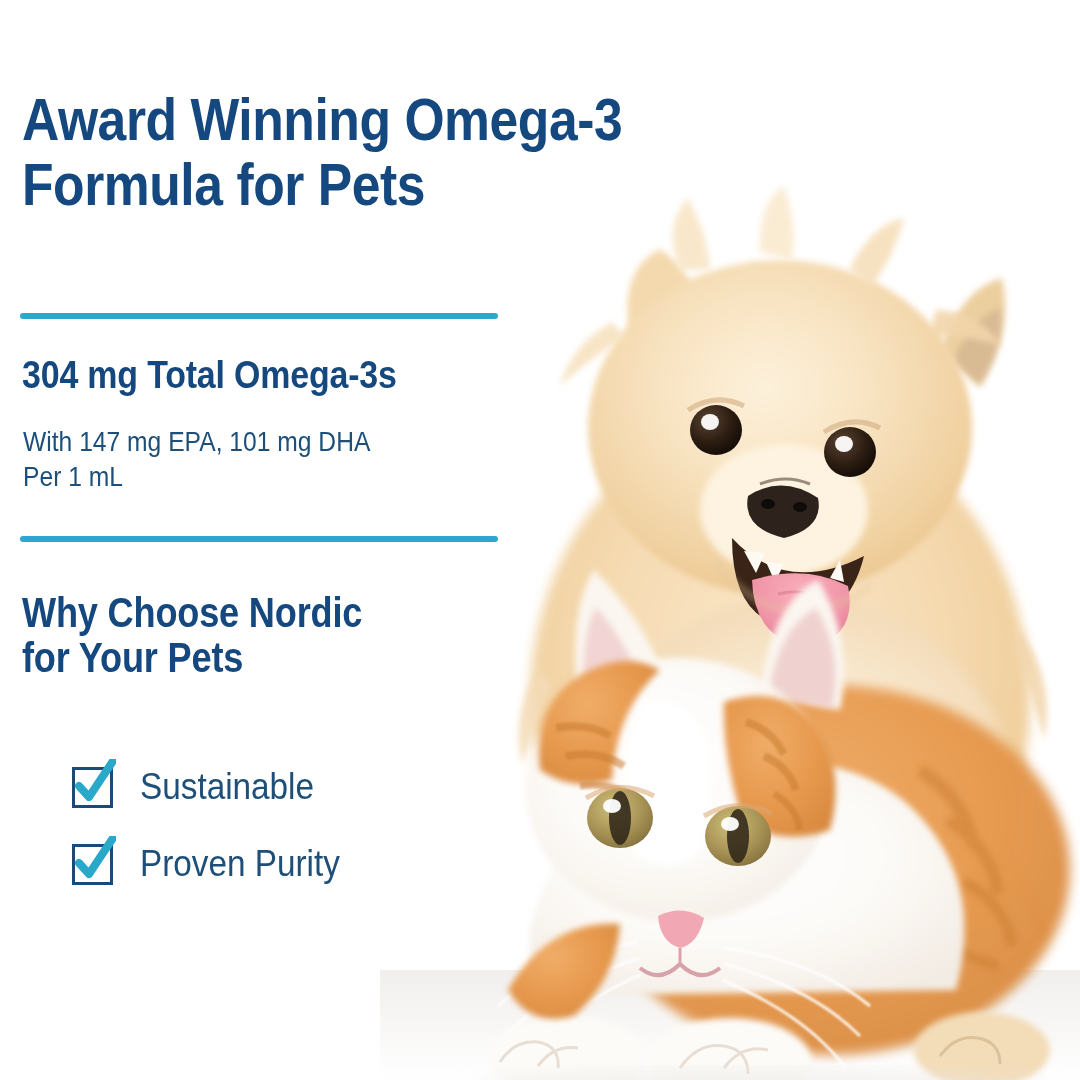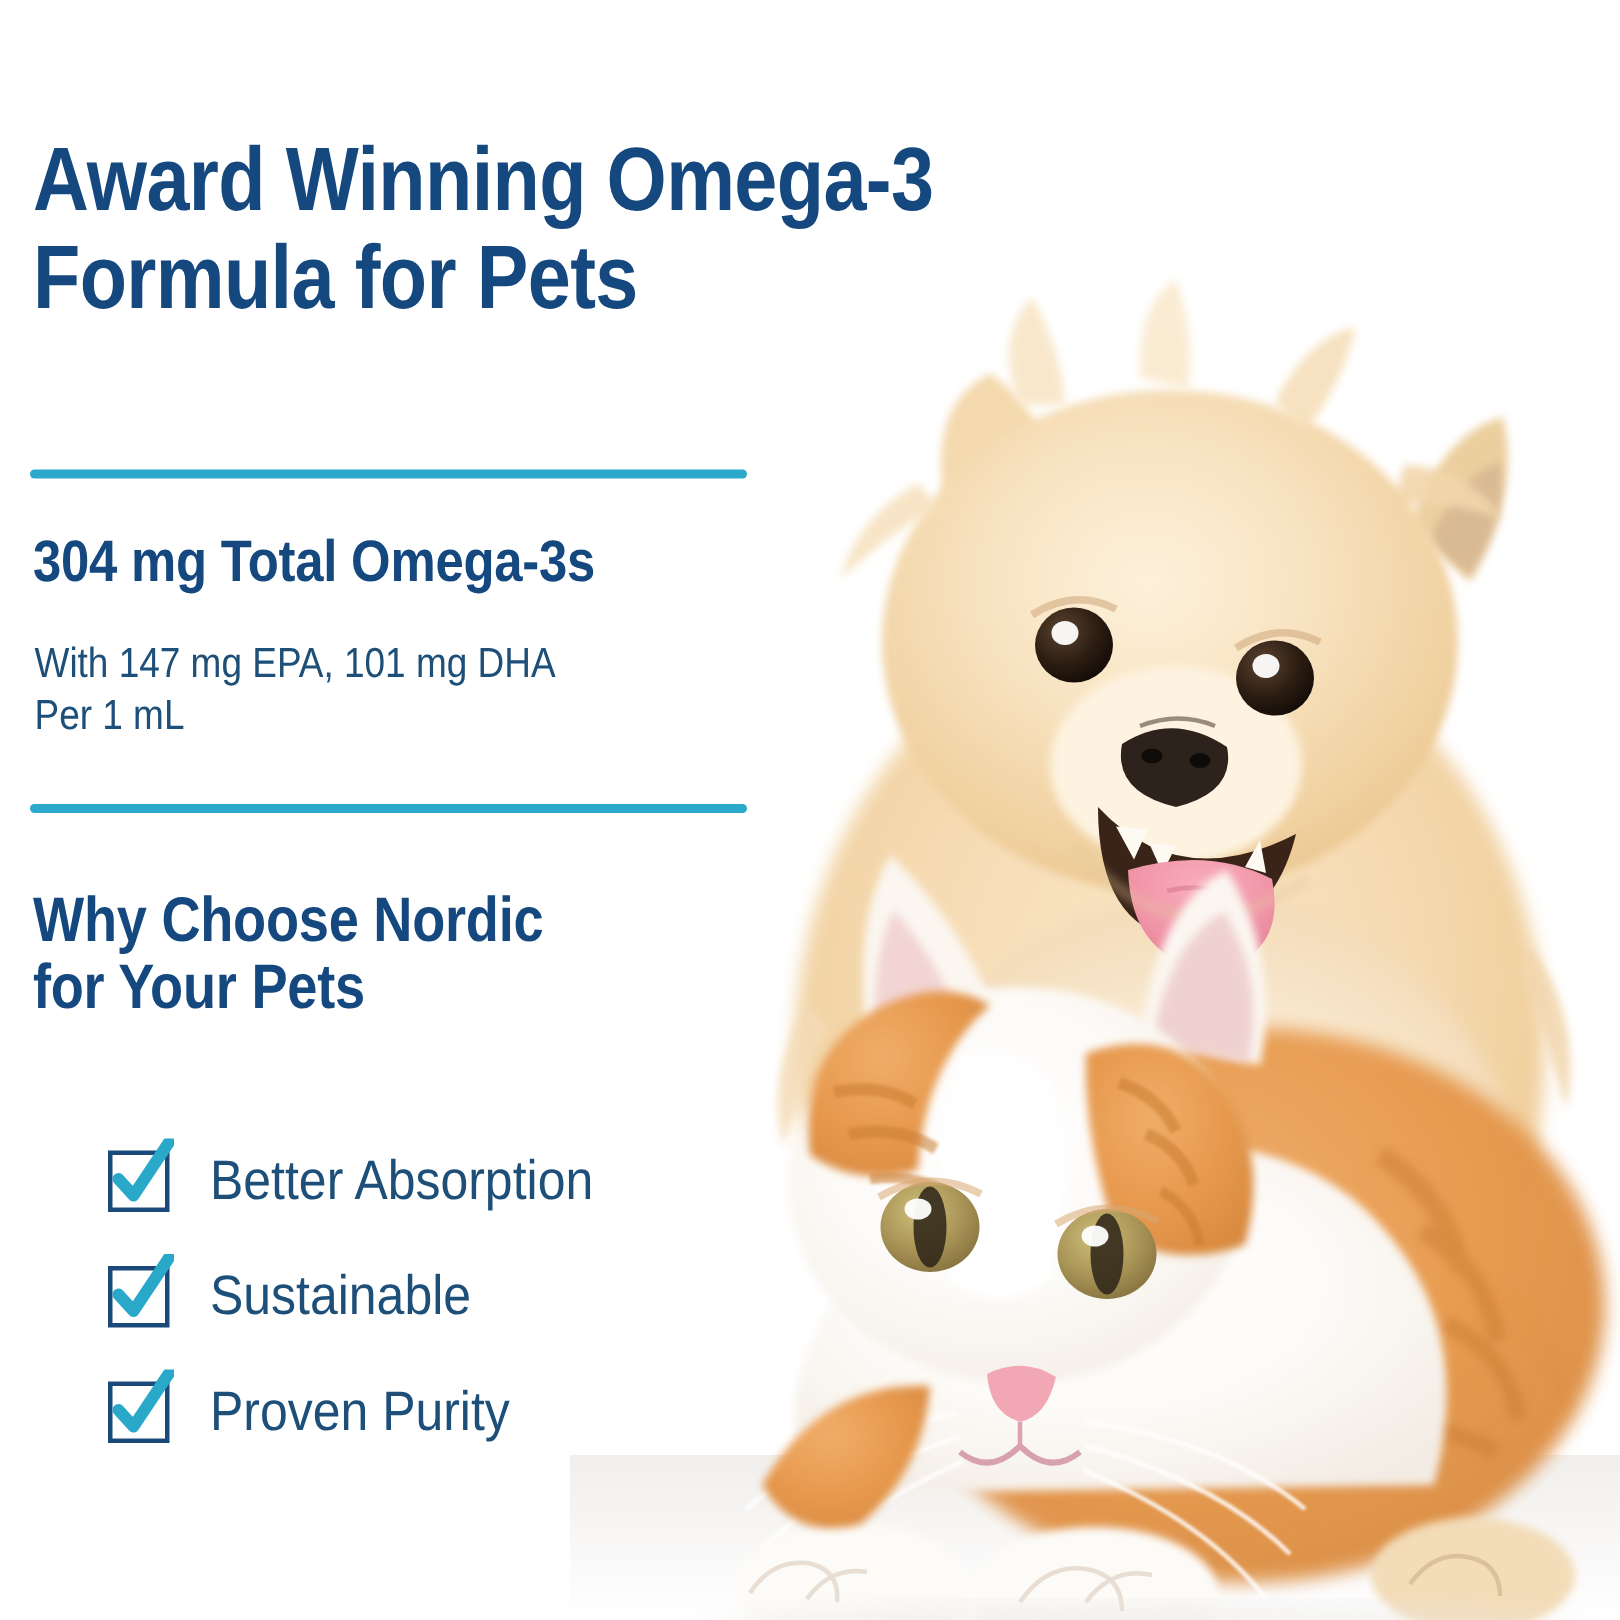--- a/index.html
+++ b/index.html
@@ -299,29 +299,20 @@
     <h2 class="stat-head">304 mg Total Omega-3s</h2>
     <p class="stat-sub">With 147 mg EPA, 101 mg DHA
 Per 1 mL</p>
 
     <div class="rule r2"></div>
 
     <h2 class="section-head">Why Choose Nordic
 for Your Pets</h2>
 
     <ul class="checklist">
-      <li class="check-row">
-        <span class="cbox">
-          <span class="sq"></span>
-          <svg viewBox="0 0 46 50" aria-hidden="true">
-            <path d="M9 27 L19 38 L43 2" fill="none" stroke="#29a8c9" stroke-width="8" stroke-linecap="round" stroke-linejoin="round"></path>
-          </svg>
-        </span>
-        <span class="check-label">Better Absorption</span>
-      </li>
       <li class="check-row">
         <span class="cbox">
           <span class="sq"></span>
           <svg viewBox="0 0 46 50" aria-hidden="true">
             <path d="M9 27 L19 38 L43 2" fill="none" stroke="#29a8c9" stroke-width="8" stroke-linecap="round" stroke-linejoin="round"></path>
           </svg>
         </span>
         <span class="check-label">Sustainable</span>
       </li>
       <li class="check-row">

